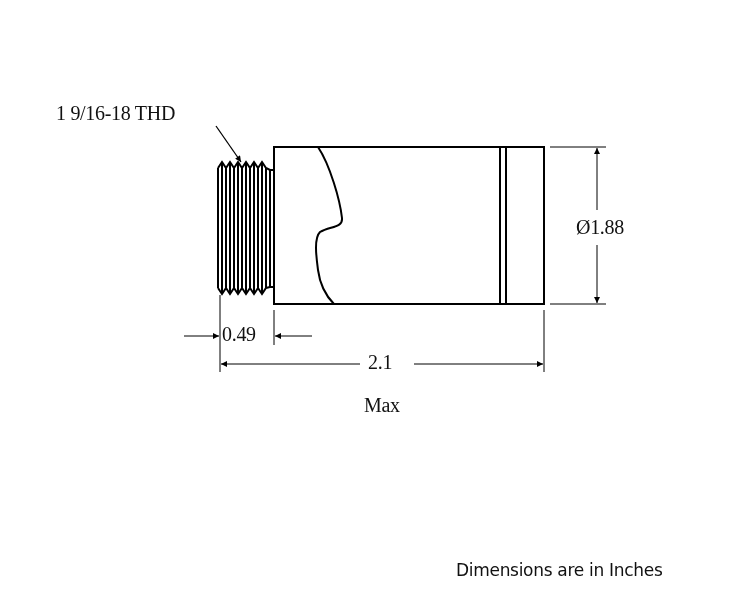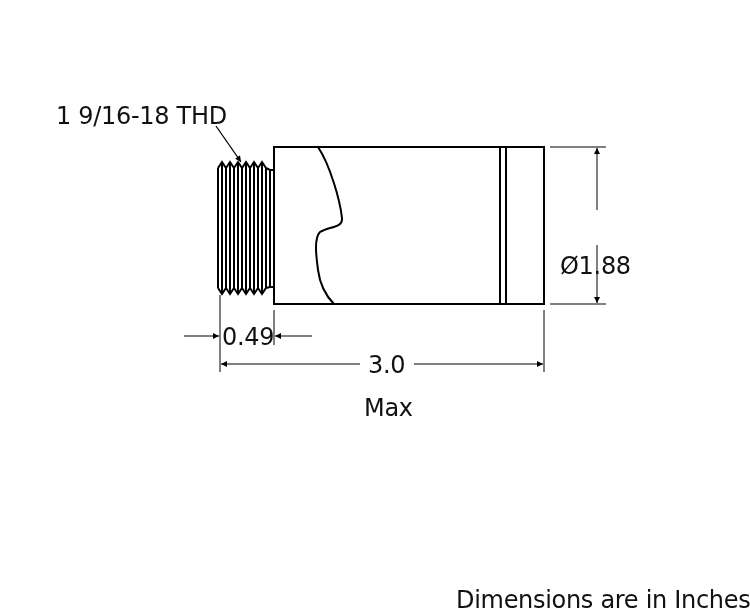--- a/index.html
+++ b/index.html
@@ -1,20 +1,20 @@
 <!DOCTYPE html>
 <html><head>
 <meta charset="utf-8">
 <style>
   html, body { margin: 0; padding: 0; background: #ffffff; }
   body { width: 750px; height: 616px; position: relative; overflow: hidden; font-family: "DejaVu Sans", "Liberation Sans", sans-serif; }
   svg { position: absolute; left: 0; top: 0; }
   .lbl { position: absolute; color: #111; white-space: nowrap; font-family: "DejaVu Sans", "Liberation Sans", sans-serif; letter-spacing: -0.3px; }
-  .lbl-md { font-size: 24px; }
-  .lbl-note { font-size: 24px; margin-top: 26px; }
+  .lbl-md { font-size: 20px; font-family: Liberation Serif, serif; }
+  .lbl-note { font-size: 17px; }
 </style>
 </head>
 <body>
 
 <svg width="750" height="616" viewBox="0 0 750 616">
   <defs>
     <marker id="arr" viewBox="0 0 10 10" refX="10" refY="5" markerWidth="10" markerHeight="6" orient="auto-start-reverse" markerUnits="userSpaceOnUse">
       <path d="M0,0 L10,5 L0,10 z" fill="#000"></path>
     </marker>
   </defs>
@@ -62,17 +62,17 @@
   </g>
 
   <g stroke="#000" stroke-width="1">
     <line x1="544" y1="310" x2="544" y2="372"></line>
     <line x1="360" y1="364" x2="221" y2="364" marker-end="url(#arr)"></line>
     <line x1="414" y1="364" x2="543" y2="364" marker-end="url(#arr)"></line>
   </g>
 </svg>
 
 <div class="lbl lbl-md" style="left:56px; top:102px;">1 9/16-18 THD</div>
-<div class="lbl lbl-md" style="left:560px; top:216px;margin-top:36px;">Ø1.88</div>
+<div class="lbl lbl-md" style="left:576px; top:216px;">Ø1.88</div>
 <div class="lbl lbl-md" style="left:222px; top:323px;">0.49</div>
-<div class="lbl lbl-md" style="left:368px; top:351px;">3.0</div>
+<div class="lbl lbl-md" style="left:368px; top:351px;">2.1</div>
 <div class="lbl lbl-md" style="left:364px; top:394px;">Max</div>
 <div class="lbl lbl-note" style="left:456px; top:560px;">Dimensions are in Inches</div>
 
 </body></html>

